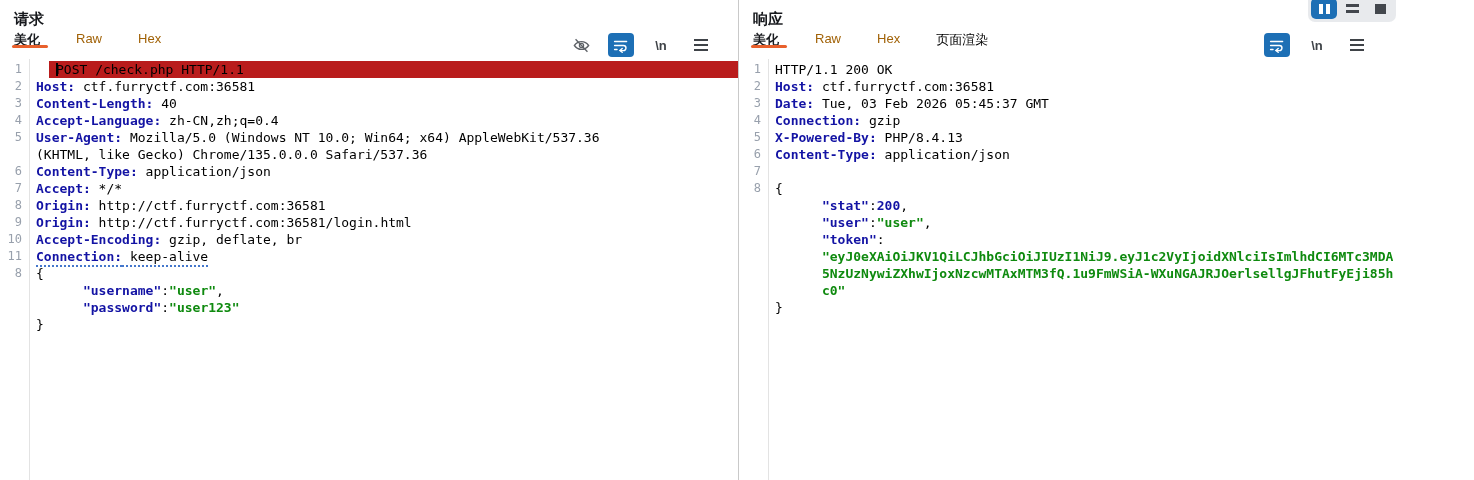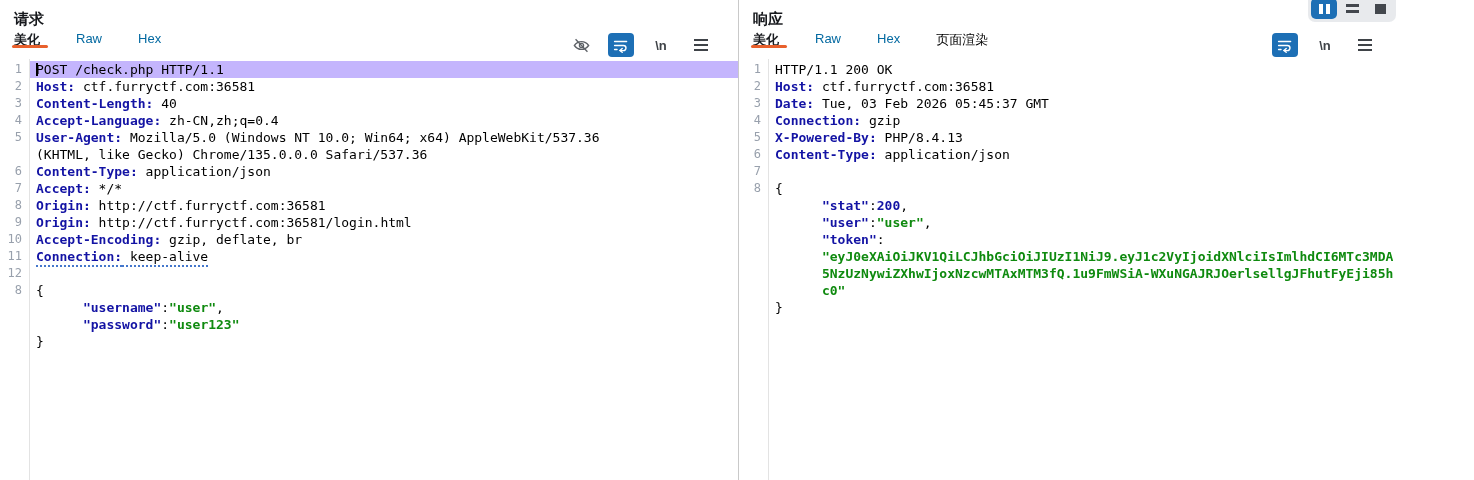--- a/index.html
+++ b/index.html
@@ -2,32 +2,32 @@
 <html><head>
 <meta charset="utf-8">
 <style>
   * { margin:0; padding:0; box-sizing:border-box; }
   html,body { width:1474px; height:480px; overflow:hidden; background:#fff;
     font-family:"Liberation Sans", sans-serif; }
   .root { position:relative; width:1406px; height:480px; background:#fff;border-radius:19px; }
 
   .panel { position:absolute; top:0; bottom:0; }
   .panel-request  { left:0;   width:738px; }
-  .panel-response { left:739px; right:4px; }
+  .panel-response { left:739px; right:12px; }
   .panel-divider { position:absolute; left:738px; top:0; bottom:0; width:1px;
     background:#c9c9c9; cursor:col-resize; }
 
   .panel-title { font-size:15px; font-weight:bold; color:#16181c;
     padding:10px 14px 2px 14px; }
 
   .tabbar { display:flex; align-items:center; height:28px; padding:0 10px 0 0;
     position:relative; }
   .tabs { display:flex; align-items:flex-start; height:100%; }
   .tab { position:relative; display:flex; align-items:center;
-    padding:0 18px; font-size:13px; color:#0369a1; cursor:pointer; }
+    padding:0 18px; font-size:13px; color:#a16207; cursor:pointer; }
   .tab:first-child { padding-left:14px; }
   .tab.selected { color:#1a1c20; font-weight:bold; }
   .tab.selected::after { content:""; position:absolute; left:10px; right:10px;
     bottom:1px; height:3px; background:#e8602c; border-radius:2px; }
   .tab:first-child.selected::after { left:12px; }
   .tab.disabled { color:#000000; cursor:default; }
 
   .tab-actions { margin-left:auto; display:flex; align-items:center; gap:14px;
     padding-right:14px; }
   .icon-btn { display:flex; align-items:center; justify-content:center;
@@ -41,21 +41,21 @@
   
   .editor { position:relative; font-family:"DejaVu Sans Mono", monospace;
     font-size:13px; line-height:17px; padding-top:2px; }
   .gutterline { position:absolute; top:0; bottom:-400px; left:29px; width:1px;
     background:#e3e3e3; }
   .cl { display:flex; }
   .ln { flex:0 0 29px; text-align:right; padding-right:7px; color:#98a0ac;
     font-size:12px; user-select:none; }
   .code { flex:1; white-space:pre; padding-left:7px; min-height:17px;
     color:#000; }
-  .code.hl { background:#c4b5fd; }
+  .code.hl { background:#b91c1c;margin-left:20px; }
   .caret { display:inline-block; width:2px; height:13px; background:#000;
     vertical-align:-2px; margin-right:-2px; }
   .seg-h { color:#1313a4; font-weight:bold;text-align:right; }
   .seg-t { color:#000; }
   .seg-s { color:#0f8a0f; font-weight:bold; }
   .seg-n { color:#1313a4; font-weight:bold; }
   .dotted { border-bottom:2px dotted #4477cc; padding-bottom:1px; }
 
   
   .win-controls { position:absolute; top:-6px; right:10px; height:28px;
@@ -175,24 +175,20 @@
           </div>
           <div class="cl">
             <span class="ln">10</span>
             <span class="code"><span class="seg-h">Accept-Encoding:</span><span class="seg-t"> gzip, deflate, br</span></span>
           </div>
           <div class="cl">
             <span class="ln">11</span>
             <span class="code"><span class="seg-h dotted">Connection:</span><span class="seg-t dotted"> keep-alive</span></span>
           </div>
           <div class="cl">
-            <span class="ln">12</span>
-            <span class="code"></span>
-          </div>
-          <div class="cl">
             <span class="ln">8</span>
             <span class="code"><span class="seg-t">{</span></span>
           </div>
           <div class="cl">
             <span class="ln"></span>
             <span class="code"><span class="seg-t">      </span><span class="seg-h">"username"</span><span class="seg-t">:</span><span class="seg-s">"user"</span><span class="seg-t">,</span></span>
           </div>
           <div class="cl">
             <span class="ln"></span>
             <span class="code"><span class="seg-t">      </span><span class="seg-h">"password"</span><span class="seg-t">:</span><span class="seg-s">"user123"</span></span>

